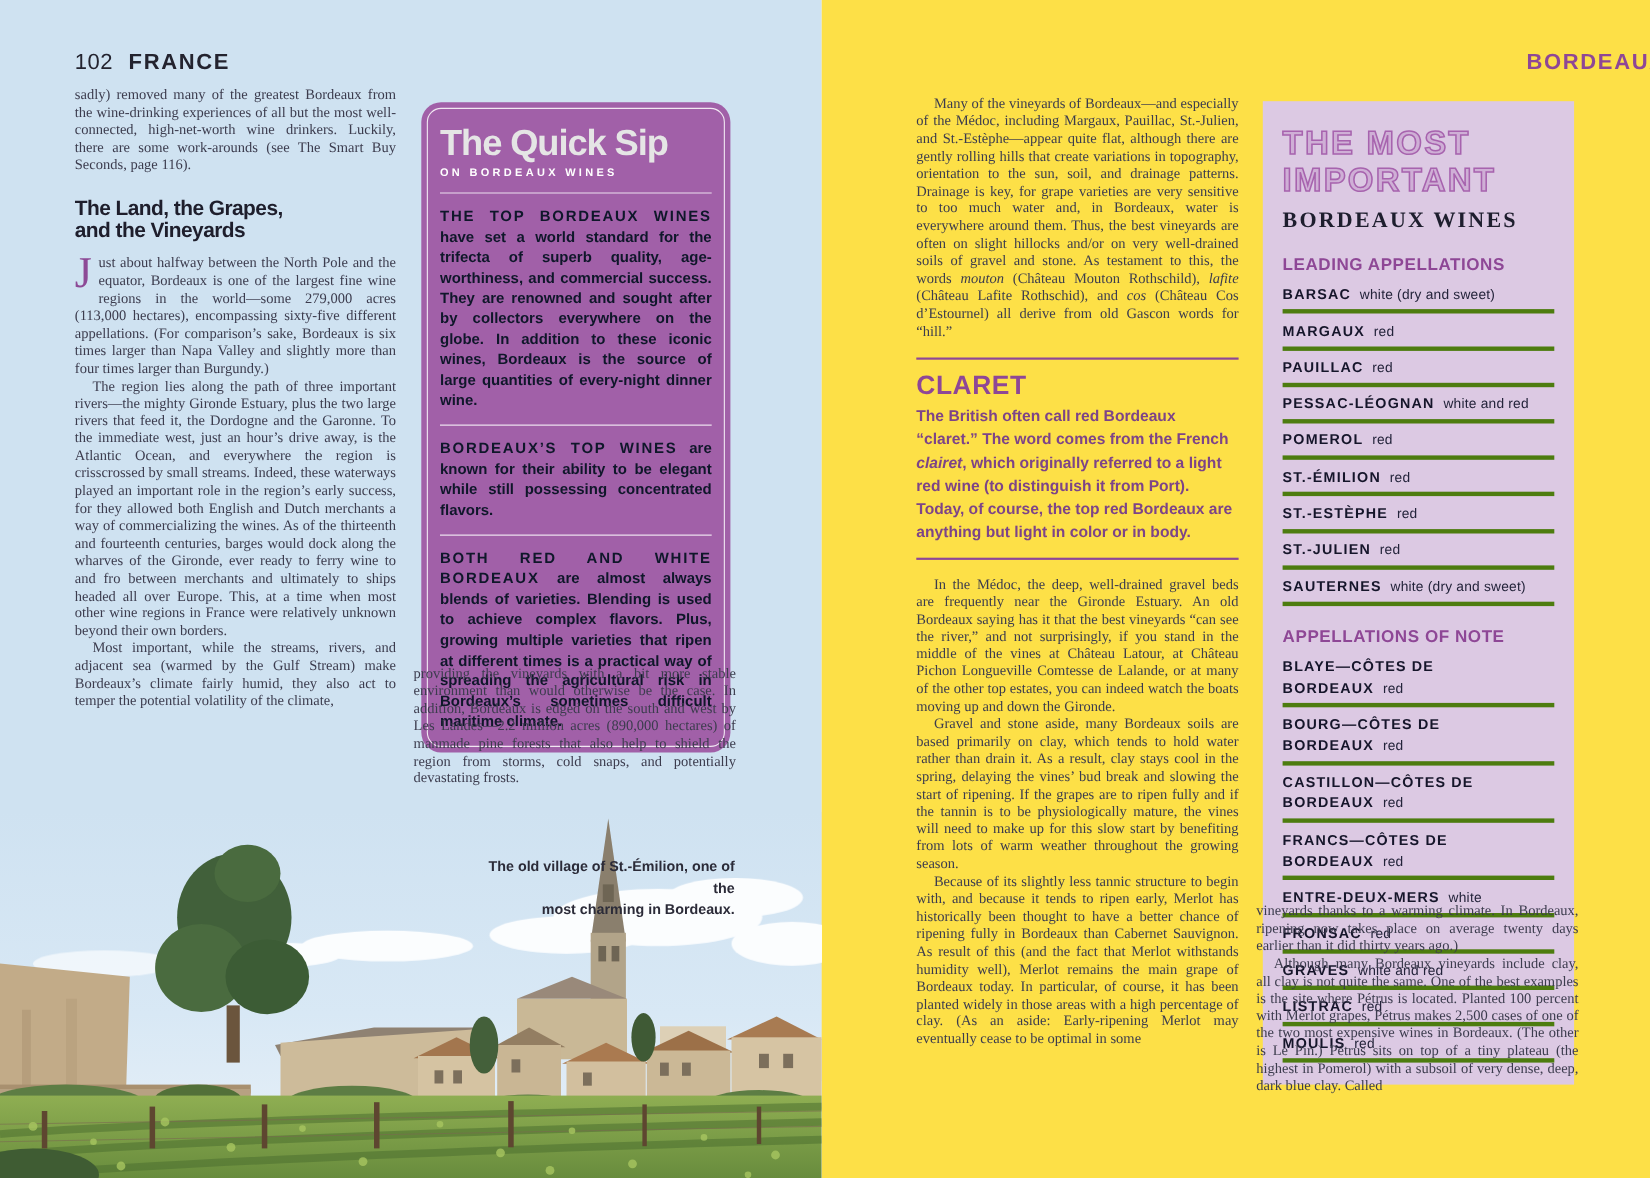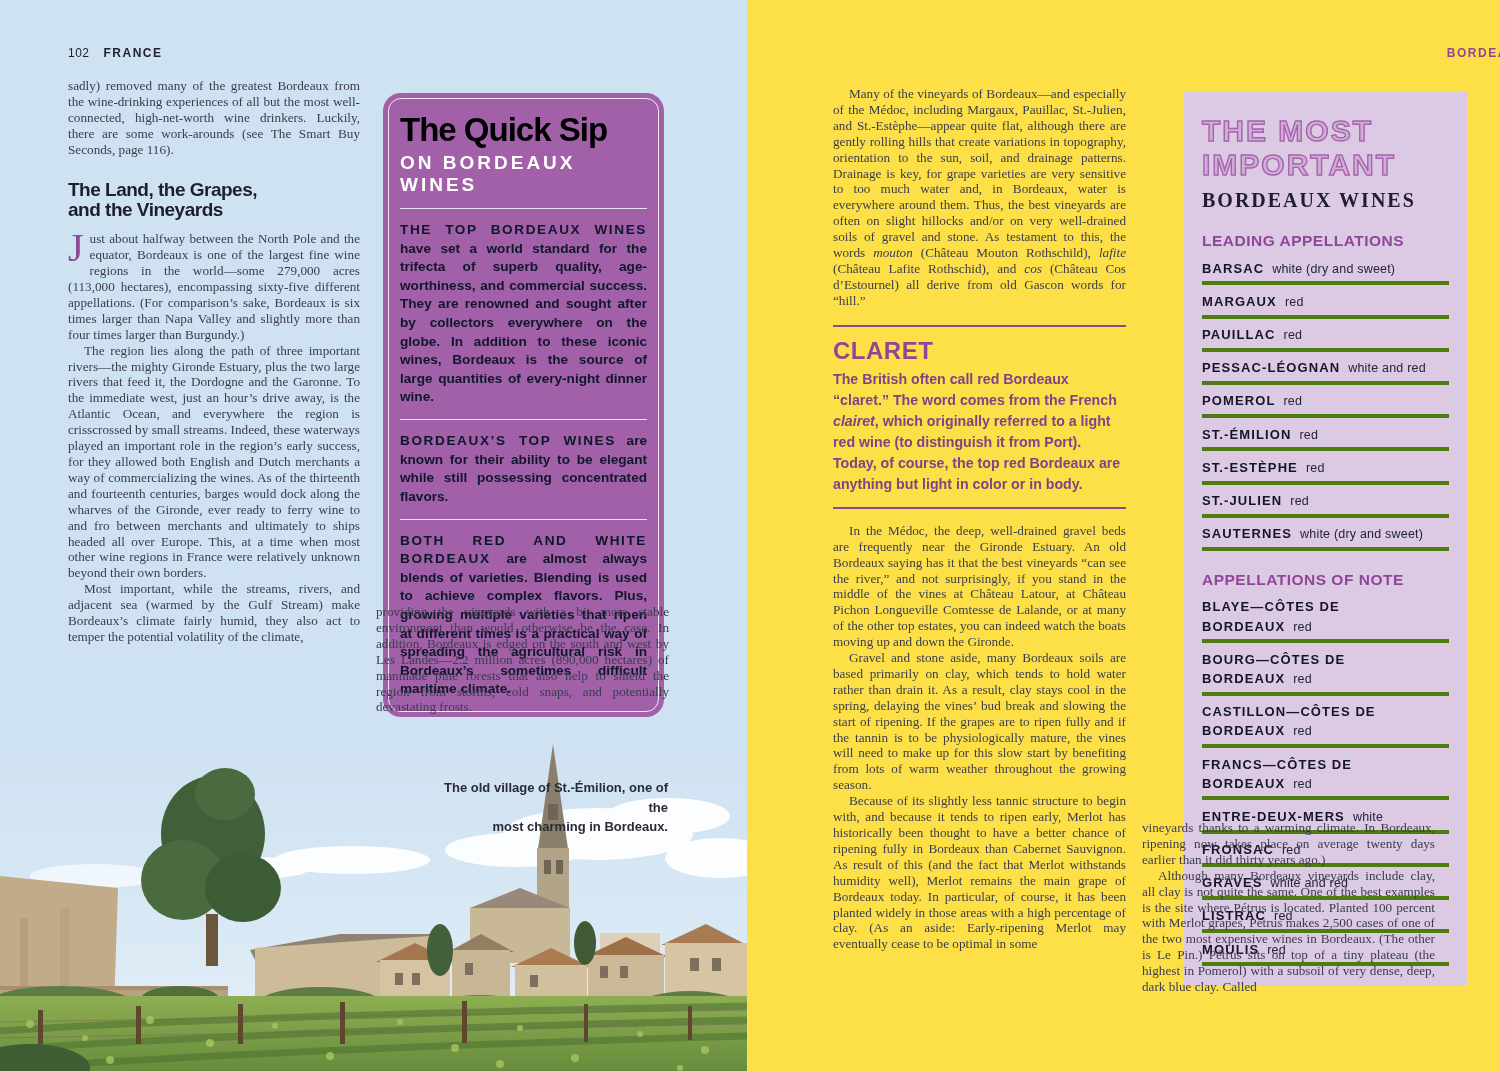--- a/index.html
+++ b/index.html
@@ -4,21 +4,21 @@
 <style>
   html,body{margin:0;padding:0;}
   body{width:1500px;height:1071px;position:relative;overflow:hidden;background:#fff;
        font-family:"Liberation Serif",serif;color:#3c3c4e;}
   .page{position:absolute;top:0;height:1071px;}
   #left-page{left:0;width:747px;background:#cfe2f1;}
   #right-page{left:747px;width:884px;background:#fde047;}
 
   
   .running-head{position:absolute;top:46px;font-family:"Liberation Sans",sans-serif;
-                font-size:12px;color:#23232f;letter-spacing:1px;}
+                font-size:20px;color:#23232f;letter-spacing:1px;}
   #lp-head{left:68px;}
   #rp-head{right:68px;text-align:right;}
   .folio{font-weight:400;letter-spacing:0.5px;}
   .running-label{font-weight:700;letter-spacing:1.5px;margin-left:14px;}
   #rp-head .running-label{color:#8e4796;margin-left:0;margin-right:14px;}
 
   
   .serif p{font-size:13.2px;line-height:15.9px;text-align:justify;margin:0;}
   .serif p.ind{text-indent:16px;}
 
@@ -29,22 +29,22 @@
               margin:22px 0 10px 0;}
   .dropcap{float:left;font-family:"Liberation Serif",serif;color:#8d4a96;
            font-size:40px;line-height:30px;padding:2px 6px 0 0;font-weight:400;}
 
   
   #quick-sip{position:absolute;left:383px;top:93px;width:281px;box-sizing:border-box;
              background:#a160a8;border-radius:18px;padding:20px 17px 18px 17px;}
   #quick-sip::before{content:"";position:absolute;inset:5px;border:1.5px solid rgba(255,255,255,.85);
              border-radius:13px;pointer-events:none;}
   #qs-title{font-family:"Liberation Sans",sans-serif;font-weight:700;font-size:33px;
-            letter-spacing:-1px;color:#000000;line-height:1;}
-  #qs-subtitle{font-family:"Liberation Sans",sans-serif;font-weight:700;font-size:19px;
+            letter-spacing:-1px;color:#e5e5e5;line-height:1;}
+  #qs-subtitle{font-family:"Liberation Sans",sans-serif;font-weight:700;font-size:10px;
             letter-spacing:3px;color:#ffffff;margin-top:6px;}
   .qs-divider{border:none;border-top:1.5px solid rgba(255,255,255,.8);margin:12px 0;}
   .qs-item{font-family:"Liberation Sans",sans-serif;font-weight:700;font-size:13.6px;
            line-height:1.37;color:#0f172a;text-align:justify;}
   .qs-lead{letter-spacing:1.6px;}
 
   #lp-col2-p{position:absolute;left:376px;top:604px;width:293px;}
 
   #photo{position:absolute;left:0;top:738px;width:747px;height:333px;}
   #photo-caption{position:absolute;right:79px;top:778px;width:230px;text-align:right;
@@ -57,21 +57,21 @@
 
   .claret-rule{border:none;border-top:2px solid #8e4796;margin:16px 0 0 0;}
   #claret-heading{font-family:"Liberation Sans",sans-serif;font-weight:700;font-size:24px;
             color:#8e4796;letter-spacing:0.5px;margin:10px 0 4px 0;}
   #claret-text{font-family:"Liberation Sans",sans-serif;font-weight:700;font-size:14.2px;
             line-height:1.48;color:#7d4488;text-align:left;margin:0;}
   .claret-bottom{margin:12px 0 14px 0;}
 
   
   #sidebar{position:absolute;left:401px;top:92px;width:283px;box-sizing:border-box;
-           background:#dcc9e3;padding:22px 18px 20px 18px;margin-left:36px;}
+           background:#dcc9e3;padding:22px 18px 20px 18px;}
   .sb-title{font-family:"Liberation Sans",sans-serif;font-weight:700;font-size:30px;
             letter-spacing:2px;line-height:1.12;color:rgba(167,99,174,0.25);
             -webkit-text-stroke:1.4px #a763ae;}
   #sb-subtitle{font-family:Liberation Serif, serif;font-weight:700;font-size:20px;
             letter-spacing:2px;color:#1e1e2e;margin-top:8px;}
   .sb-section{font-family:"Liberation Sans",sans-serif;font-weight:700;font-size:15.5px;
             letter-spacing:0.5px;color:#8e4796;margin:20px 0 2px 0;}
   .app-row{padding:5.5px 0 4.5px 0;border-bottom:4px solid #4d7c0f;
            font-family:"Liberation Sans",sans-serif;line-height:1.2;}
   .app-name{font-weight:700;font-size:13px;letter-spacing:1.1px;color:#15152a;}

